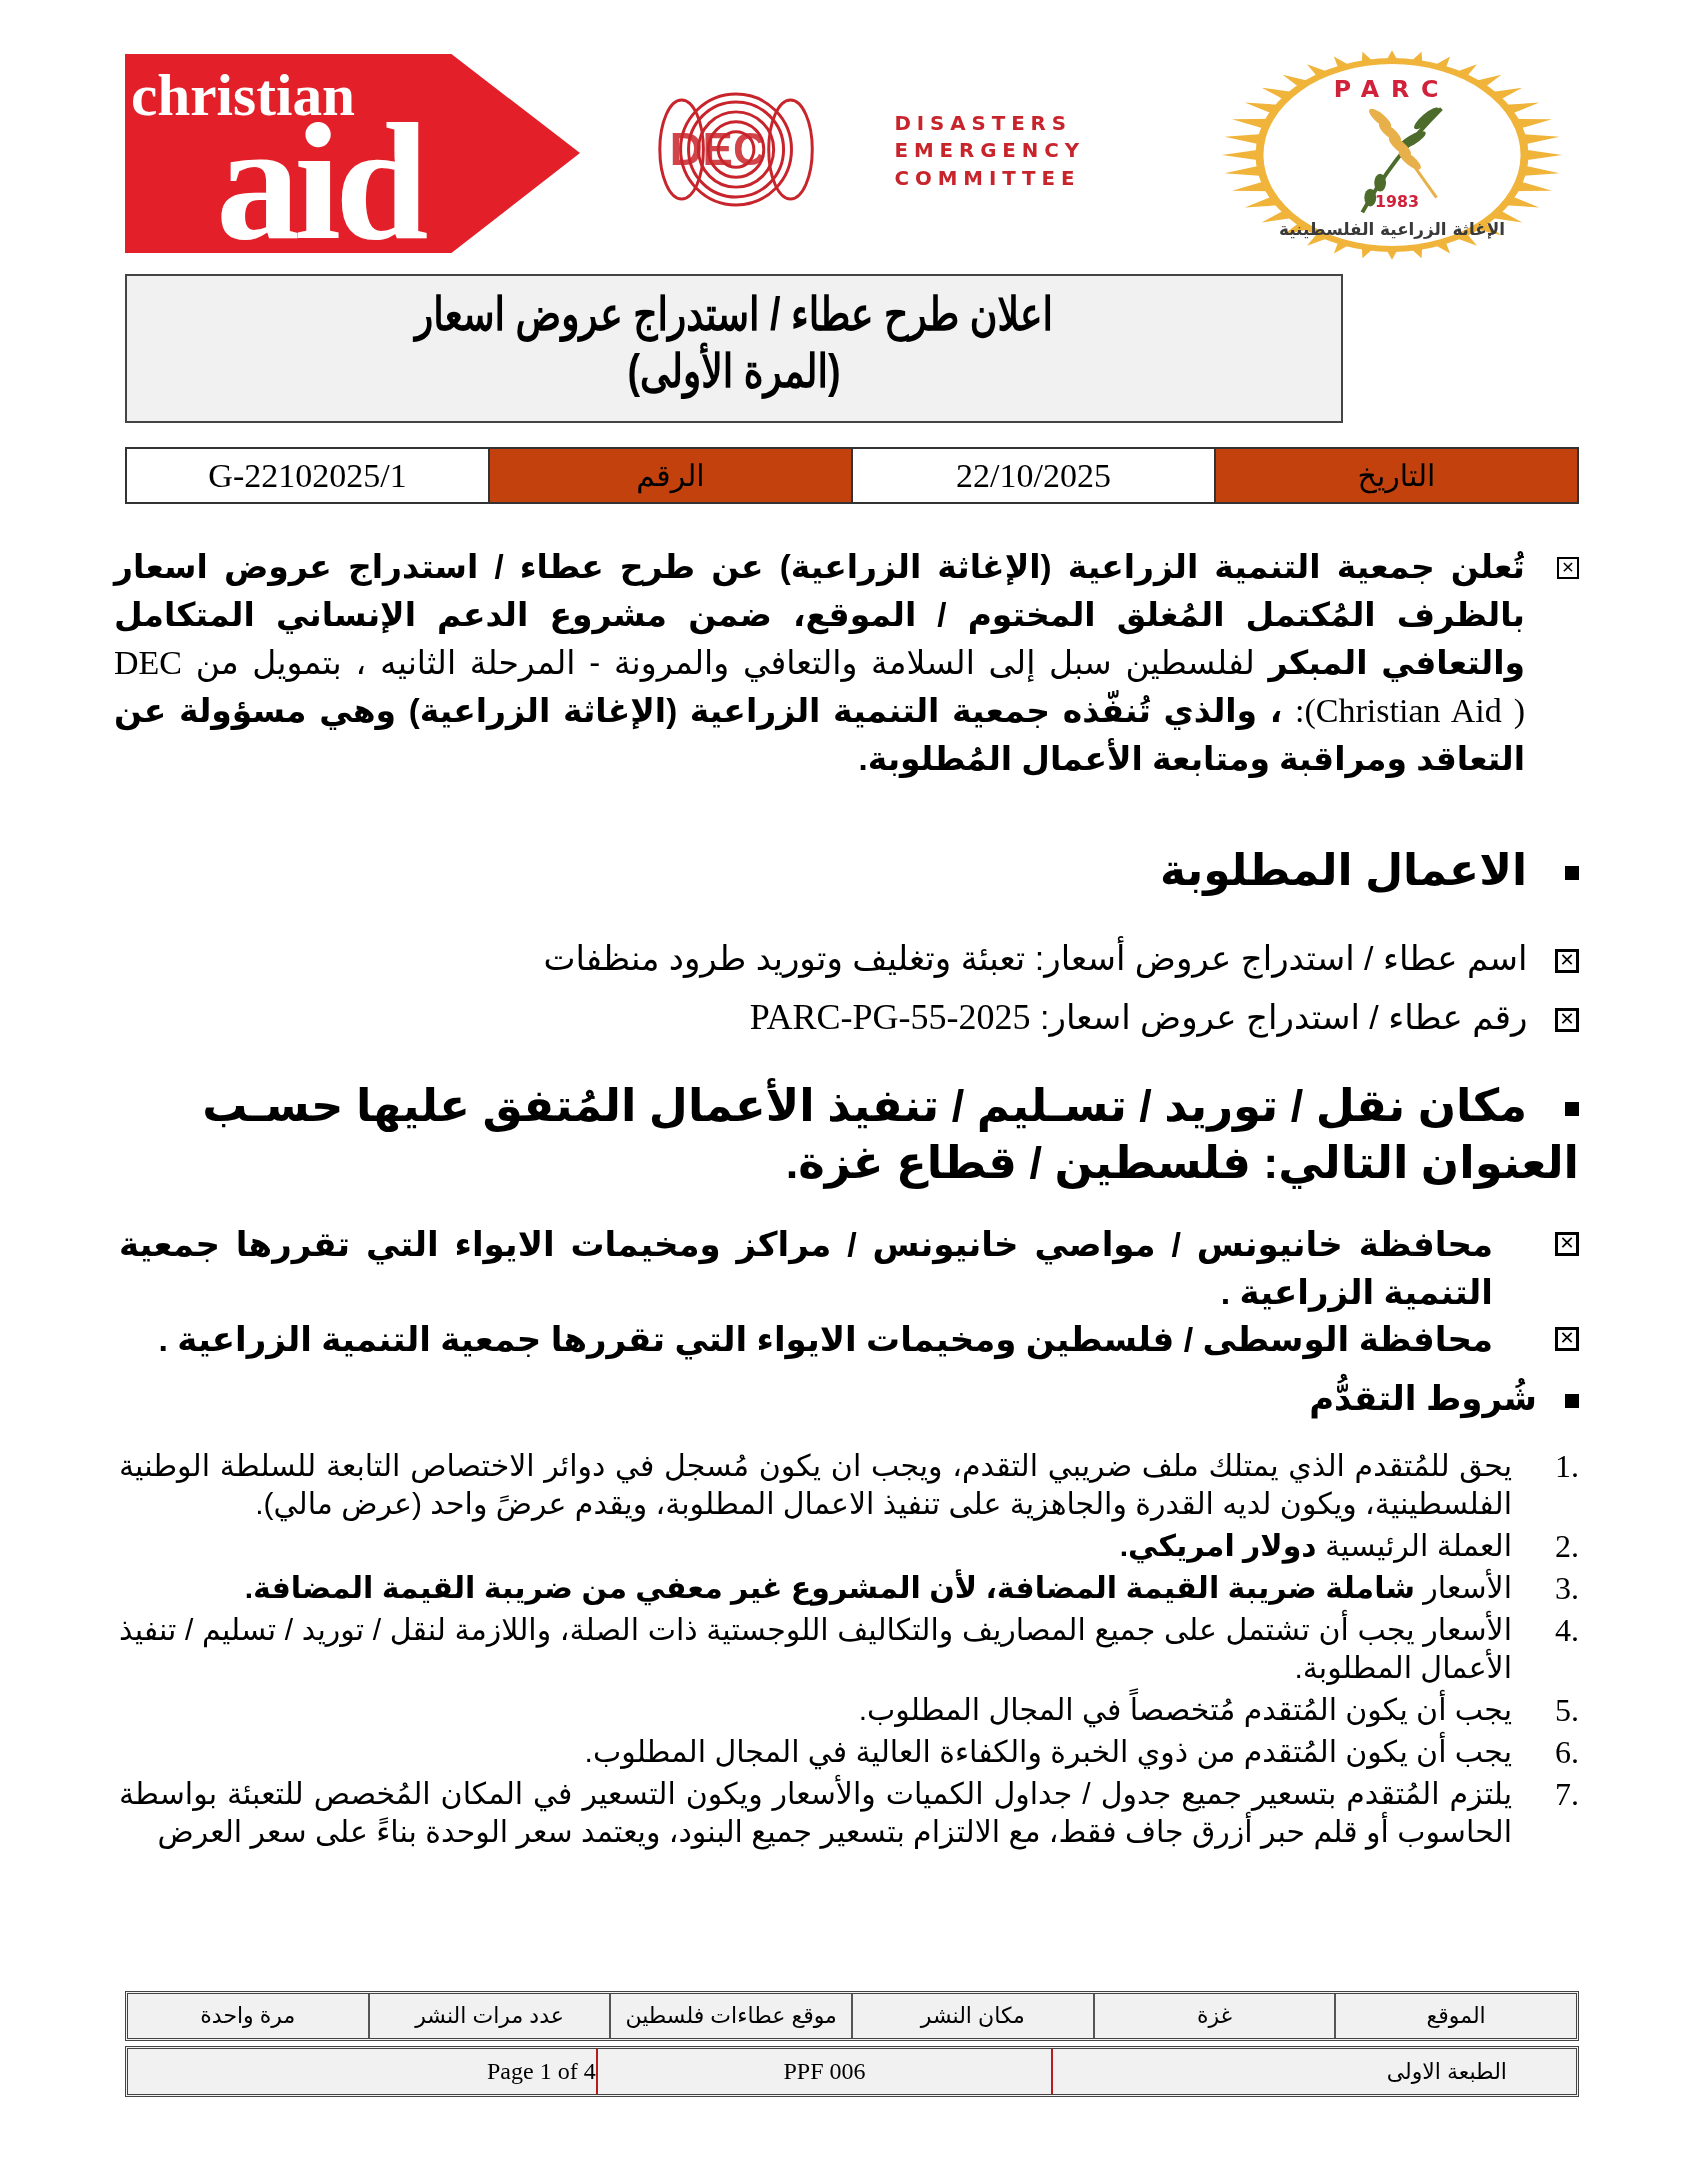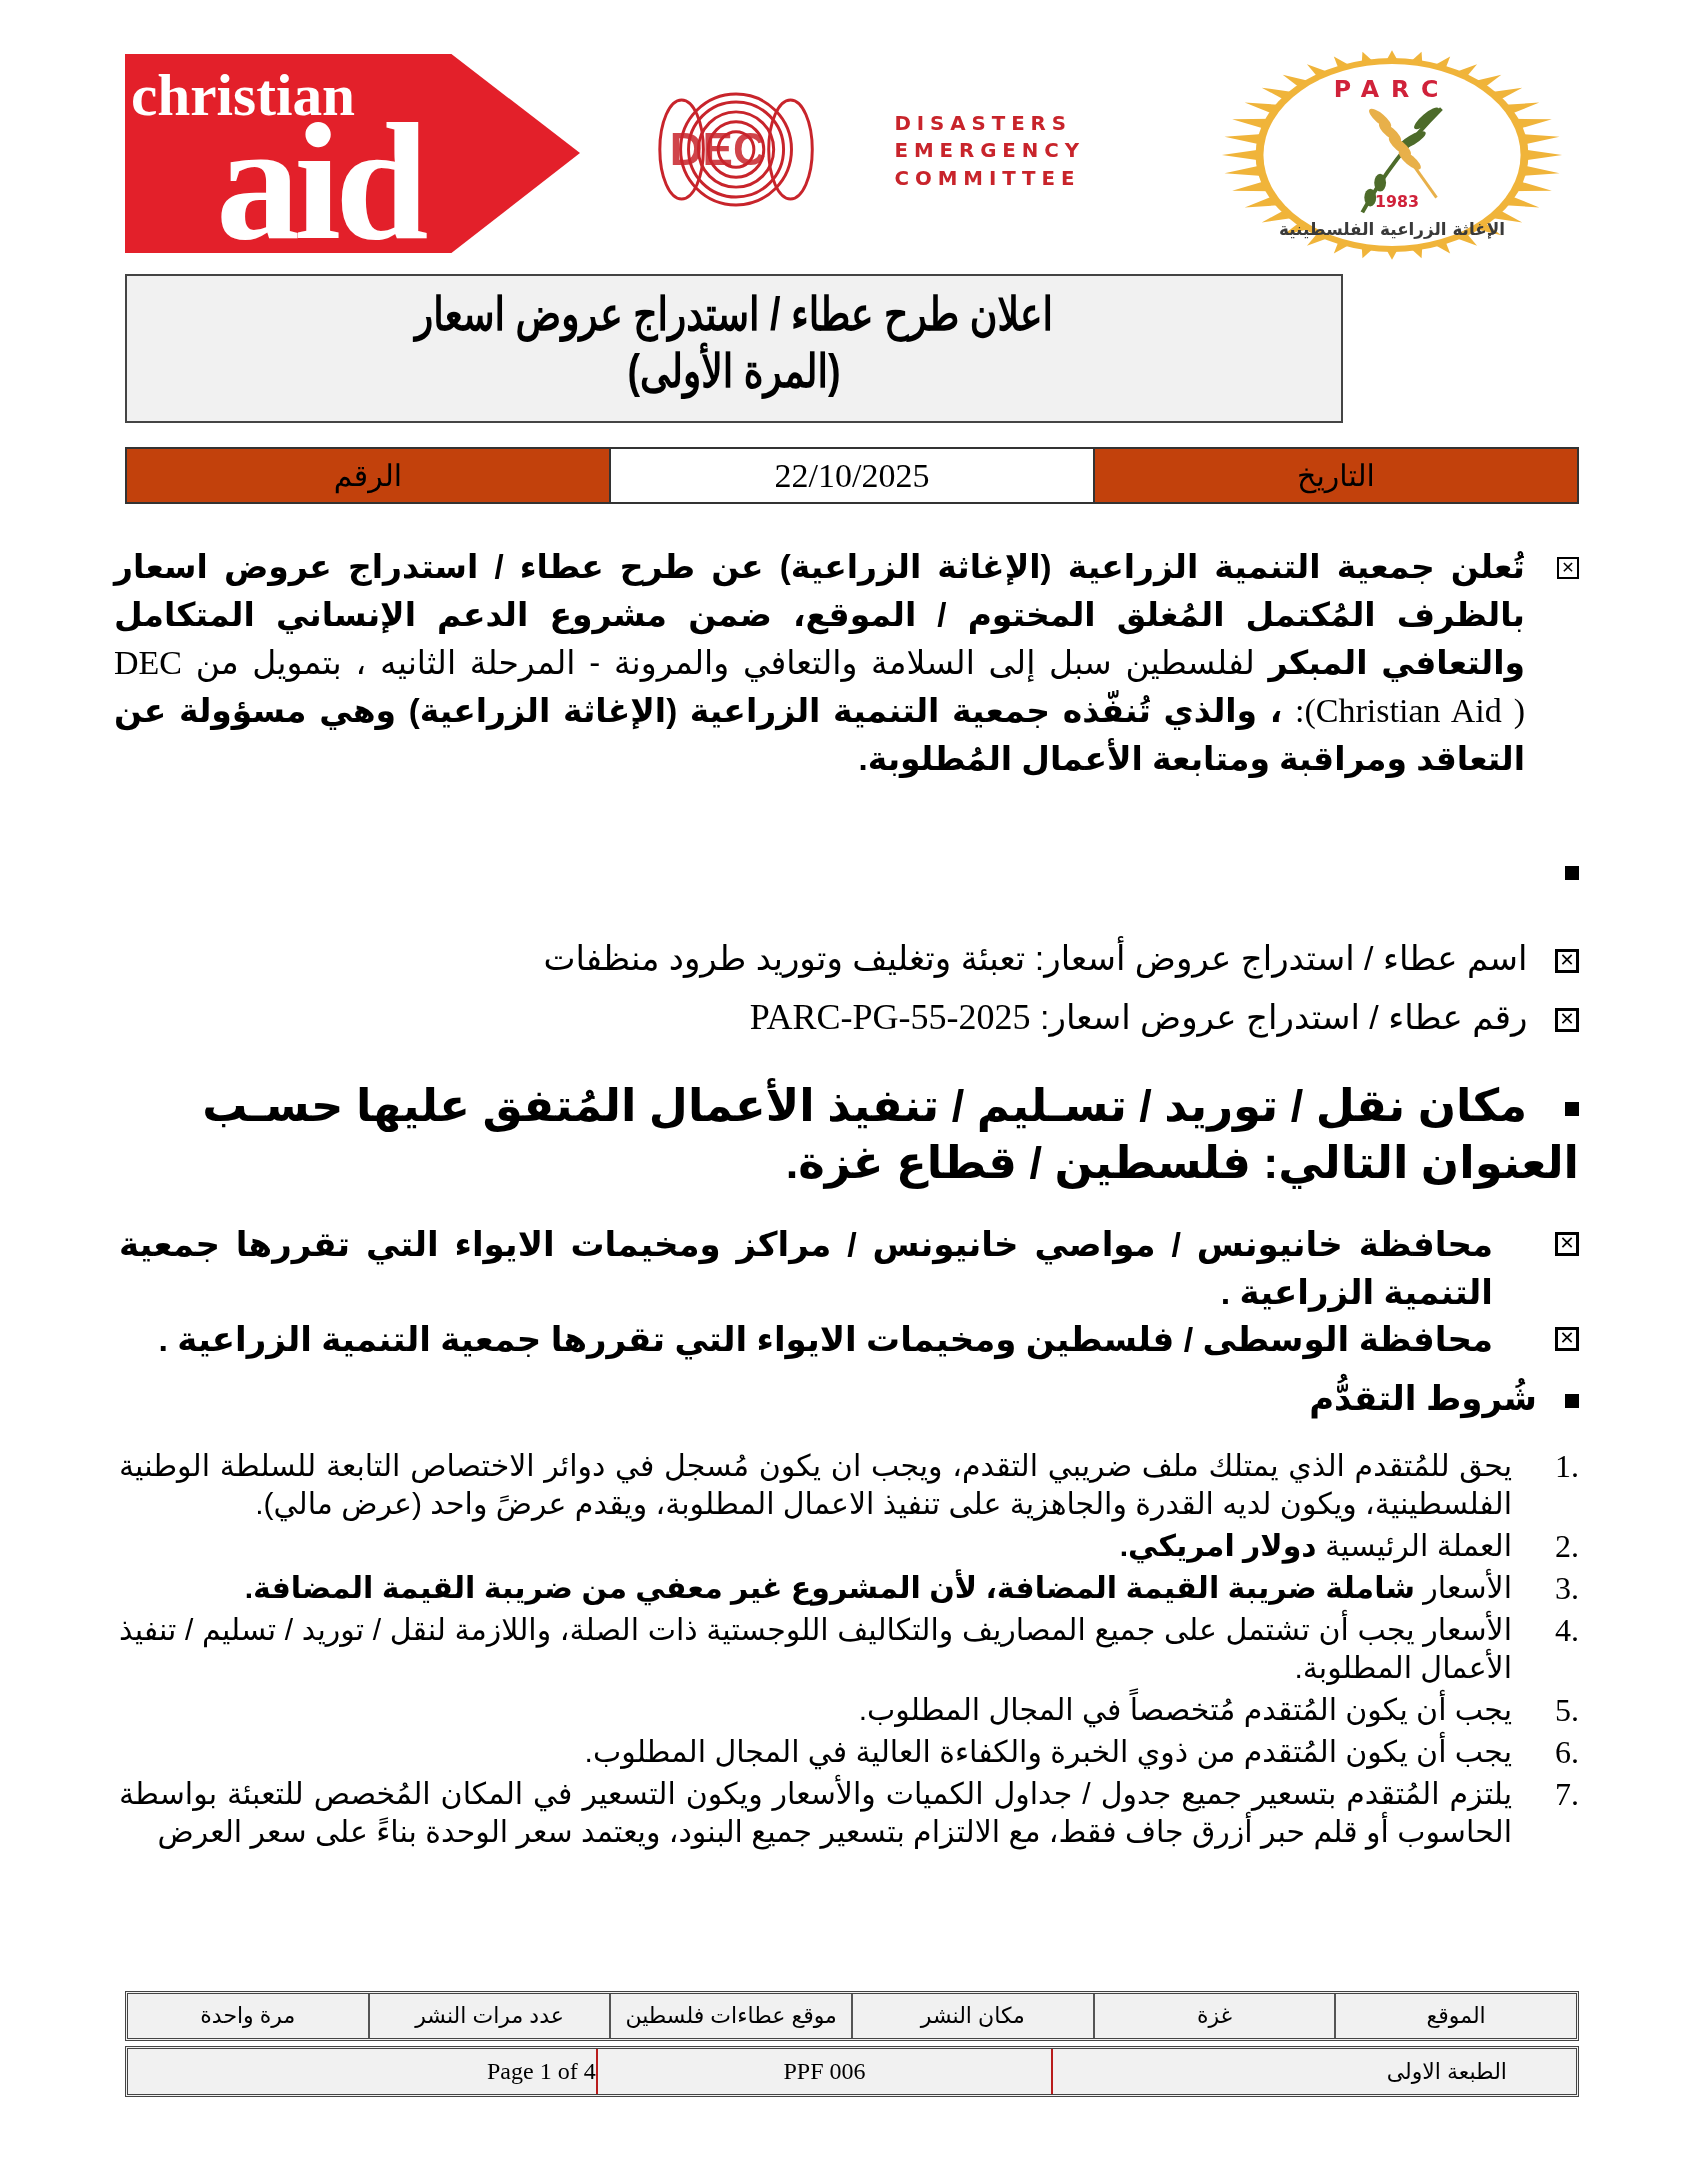--- a/index.html
+++ b/index.html
@@ -152,34 +152,35 @@
 
 <div class="title-box">
   <div class="title-line l1">اعلان طرح عطاء / استدراج عروض اسعار</div>
   <div class="title-line l2">(المرة الأولى)</div>
 </div>
 
 <div class="meta-table">
   <div class="meta-cell label">التاريخ</div>
   <div class="meta-cell value">22/10/2025</div>
   <div class="meta-cell label">الرقم</div>
+  <div class="meta-cell value">G-22102025/1</div>
 </div>
 
 <div class="intro">
   <span class="xbox"></span>
   <div class="intro-text">
     <span class="b">تُعلن جمعية التنمية الزراعية (الإغاثة الزراعية) عن طرح عطاء / استدراج عروض اسعار بالظرف المُكتمل المُغلق المختوم / الموقع، ضمن مشروع الدعم الإنساني المتكامل والتعافي المبكر</span>
     <span>لفلسطين سبل إلى السلامة والتعافي والمرونة - المرحلة الثانيه ، بتمويل من</span>
     <span style="font-family:'Liberation Serif',serif;font-size:34px;">DEC (Christian Aid ):</span>
     <span class="b">، والذي تُنفّذه جمعية التنمية الزراعية (الإغاثة الزراعية) وهي مسؤولة عن التعاقد ومراقبة ومتابعة الأعمال المُطلوبة.</span>
   </div>
 </div>
 
 <div class="h-works">
-  <span class="sq"></span>
+  <span class="sq"></span><span>الاعمال المطلوبة</span>
 </div>
 
 <div class="item-line" style="top:935px;">
   <span class="xbox"></span>
   <span>اسم عطاء / استدراج عروض أسعار:</span>
   <span>تعبئة وتغليف وتوريد طرود منظفات</span>
 </div>
 
 <div class="item-line" style="top:994px;">
   <span class="xbox"></span>

